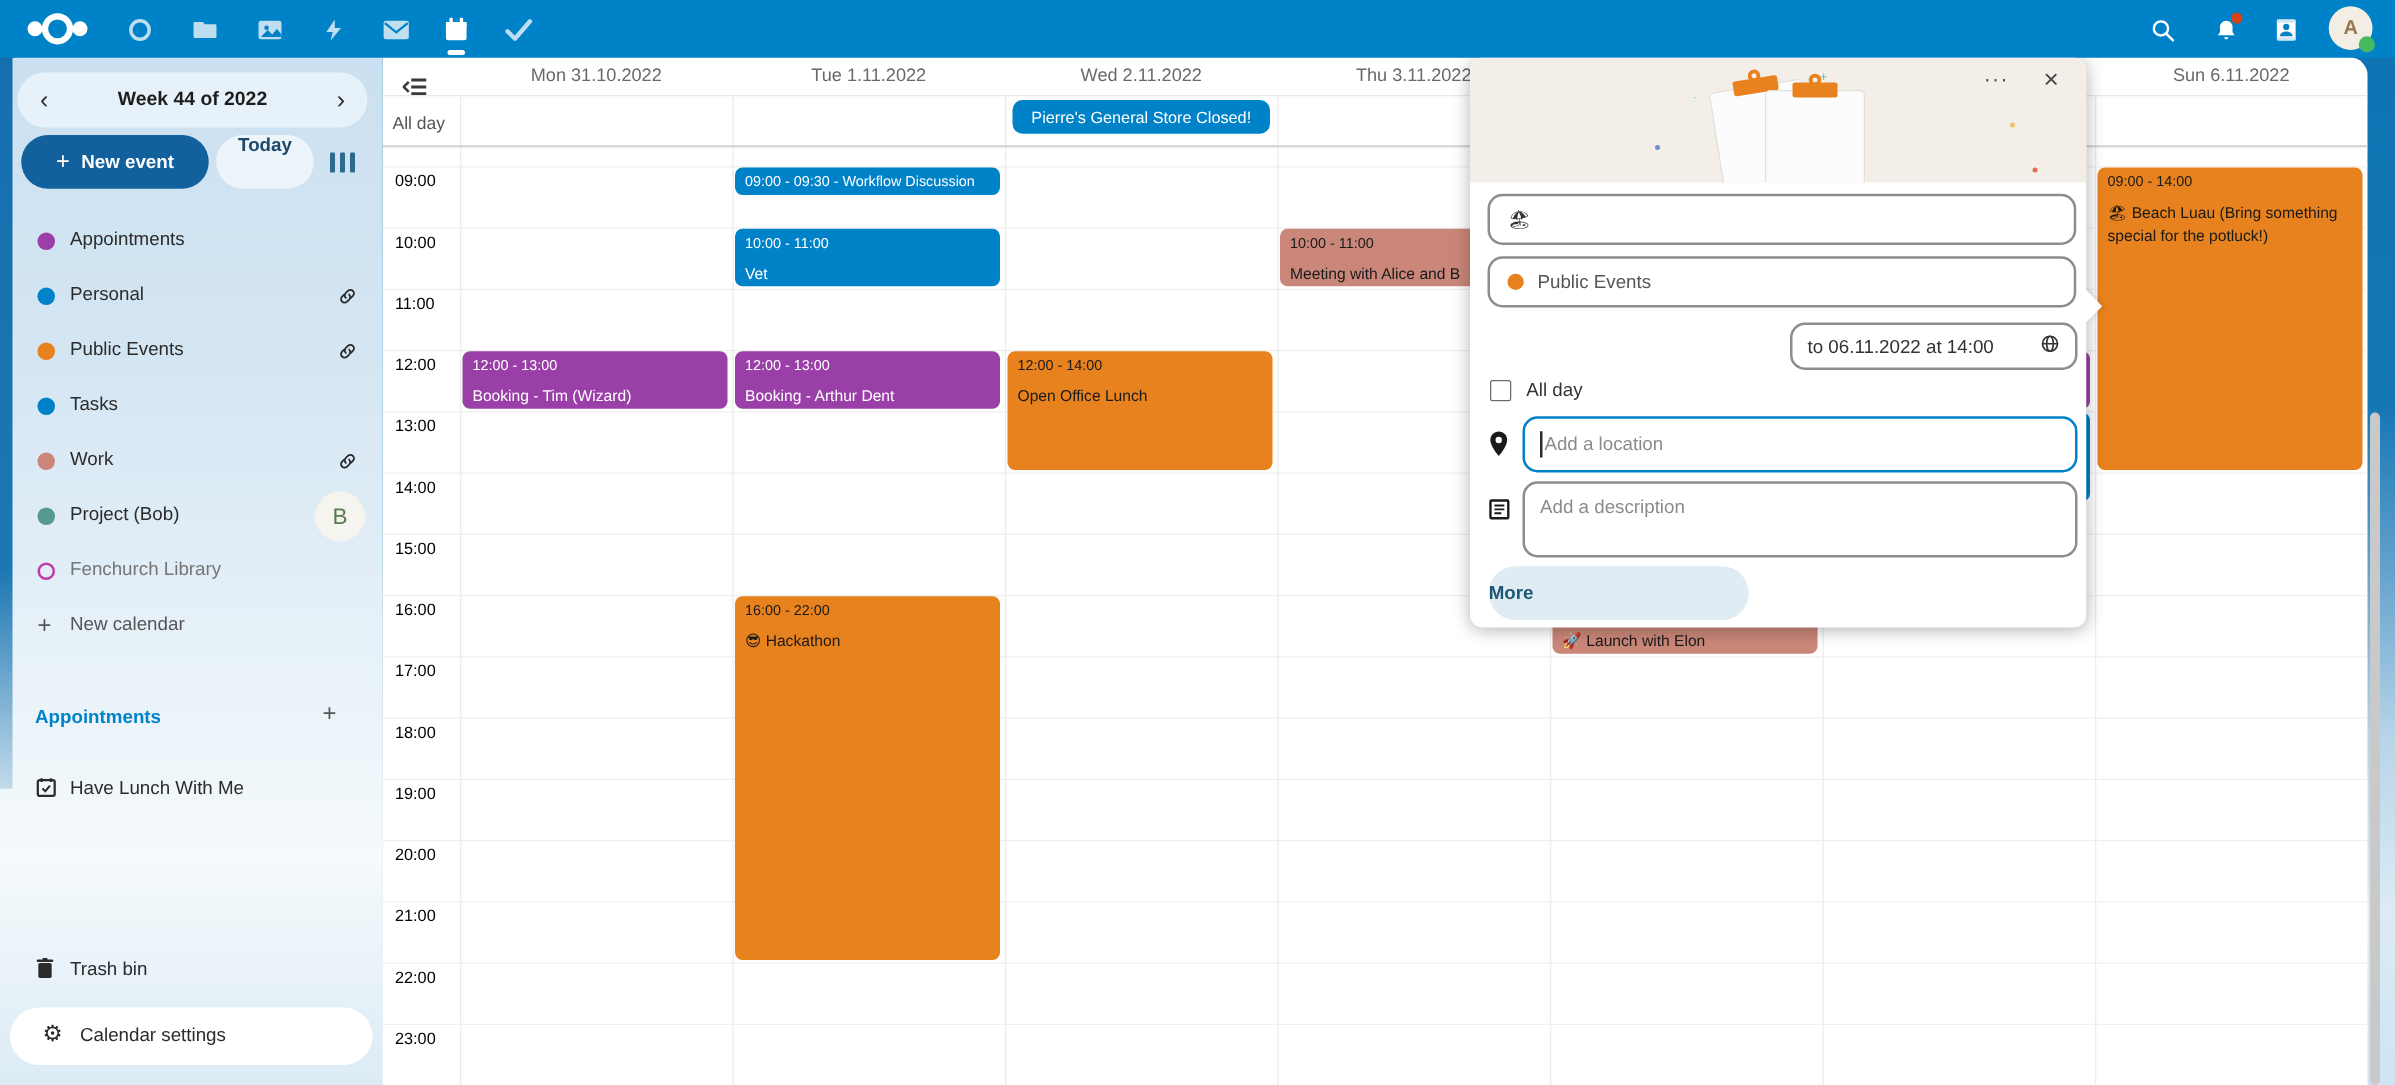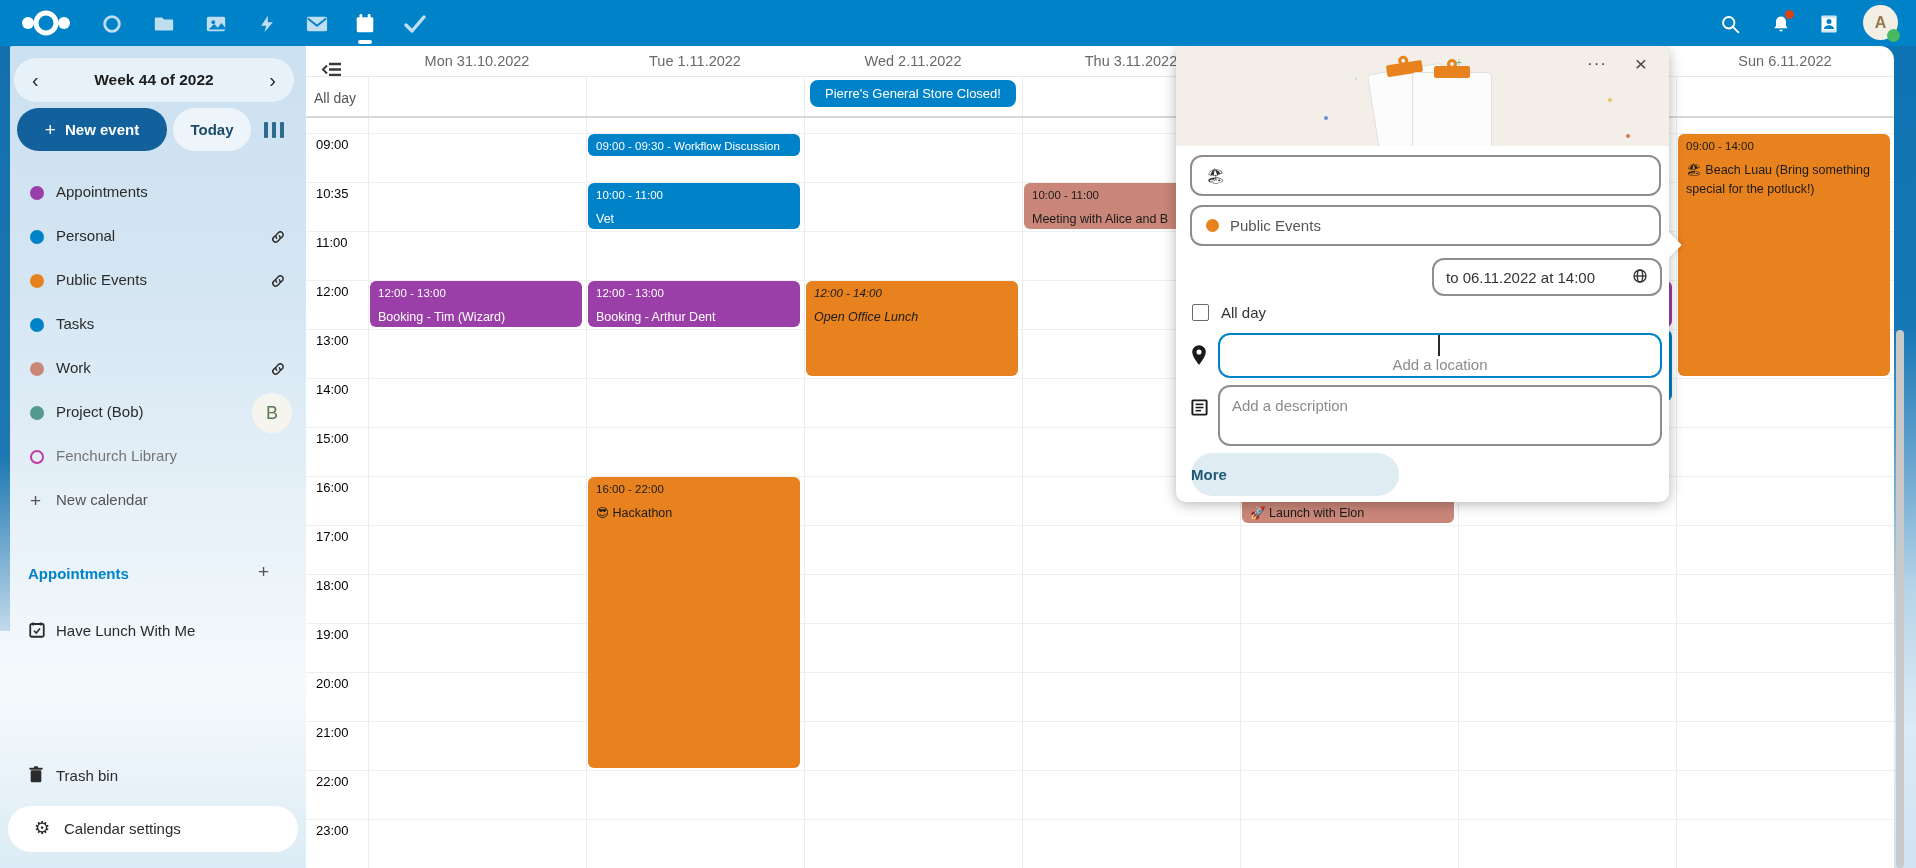--- a/index.html
+++ b/index.html
@@ -29,21 +29,21 @@
     background:linear-gradient(180deg,#cbe0f0 0%,#d5e6f3 30%,#eaf3f9 62%,#f5fafc 78%,#dcebf5 100%);
     border-top-left-radius:14px; }
   #weekpill { position:absolute; left:14px; top:12px; width:280px; height:44px; border-radius:22px;
     background:#e7f1f9; display:flex; align-items:center; justify-content:space-between; padding:0 18px; }
   #weekpill .chev { font-size:20px; color:#2b2b2b; line-height:1; cursor:default; }
   #weekpill .wk { font-weight:bold; font-size:15.5px; color:#1d1d1d; }
   #btn-new-event { position:absolute; left:17px; top:62px; width:150px; height:43px; border-radius:22px;
     background:#12619c; color:#fff; font-weight:bold; font-size:15px; display:flex; align-items:center; justify-content:center; gap:9px; }
   #btn-new-event .plus { font-size:19px; font-weight:normal; }
   #btn-today { position:absolute; left:173px; top:62px; width:78px; height:43px; border-radius:22px;
-    background:#edf4fa; color:#1d4a68; font-weight:bold; font-size:15px; display:flex; align-items:center; justify-content:center; }
+    background:#edf4fa; color:#1d4a68; font-weight:bold; font-size:15px; display:flex; align-items:flex-start; justify-content:center; }
   #view-switch { position:absolute; left:261px; top:74px; width:26px; height:20px; display:flex; gap:4px; align-items:center; justify-content:center; }
   #view-switch i { display:block; width:4px; height:16px; background:#2e6a8e; border-radius:1px; }
   .cal-row { position:absolute; left:0; width:306px; height:44px; }
   .cal-dot { position:absolute; left:30px; top:15px; width:14px; height:14px; border-radius:50%; }
   .cal-dot.outline { background:transparent !important; border:2px solid; }
   .cal-label { position:absolute; left:56px; top:12px; font-size:15px; color:#2b2b2b; }
   .cal-label.dim { color:#757575; }
   .cal-extra { position:absolute; left:270px; top:14px; }
   .cal-badge { position:absolute; left:252px; top:2px; width:40px; height:40px; border-radius:50%;
     background:#f6f4ee; display:flex; align-items:center; justify-content:center;
@@ -99,21 +99,21 @@
   .fld { position:absolute; border:2px solid #8d8d8d; border-radius:12px; background:#fff;
     display:flex; align-items:center; font-size:15px; color:#333; }
   #pp-title { left:14px; top:109px; width:471px; height:41px; padding:0 14px; gap:10px; }
   #pp-title .tt { font-size:18.5px; color:#1f1f1f; white-space:nowrap; overflow:hidden; }
   #pp-cat { left:14px; top:159px; width:471px; height:41px; padding:0 14px; gap:11px; color:#555; }
   #pp-cat .dot { width:13px; height:13px; border-radius:50%; }
   #pp-from { left:14px; top:212px; width:230px; height:38px; padding:0 12px; justify-content:space-between; }
   #pp-to { left:256px; top:212px; width:230px; height:38px; padding:0 12px; justify-content:space-between; }
   #pp-allday { position:absolute; left:16px; top:258px; display:flex; align-items:center; gap:12px; font-size:15px; color:#333; }
   #pp-allday .box { width:17px; height:17px; border:1.5px solid #6b6b6b; border-radius:2px; background:#fff; }
-  #pp-loc { left:42px; top:287px; width:444px; height:45px; padding:0 12px; border-color:#0082c9; color:#8b8b8b;flex-direction:column; }
+  #pp-loc { left:42px; top:287px; width:444px; height:45px; padding:0 12px; border-color:#0082c9; color:#8b8b8b; }
   #pp-loc .caret { width:1.5px; height:21px; background:#2b2b2b; margin-right:2px; }
   #pp-desc { left:42px; top:339px; width:444px; height:61px; padding:10px 12px; align-items:flex-start; color:#8b8b8b; }
   .pp-sideic { position:absolute; }
   #pp-more { position:absolute; left:15px; top:407px; width:208px; height:43px; border-radius:22px;
     background:#e0ecf4; color:#1f5876; font-weight:bold; font-size:15px; display:flex; align-items:center; }
   #pp-update { position:absolute; left:239px; top:407px; width:247px; height:43px; border-radius:22px;
     background:#12619c; color:#fff; font-weight:bold; font-size:15px; display:flex; align-items:center; justify-content:center; }
 </style>
 </head>
 <body>
@@ -337,21 +337,21 @@
       <div class="hline" style="top: 479px;"></div>
       <div class="hline" style="top: 528px;"></div>
       <div class="hline" style="top: 577px;"></div>
       <div class="hline" style="top: 626px;"></div>
       <div class="hline" style="top: 675px;"></div>
       <div class="hline" style="top: 724px;"></div>
       <div class="hline" style="top: 773px;"></div>
     </div>
   <div id="time-gutter">
       <div class="time-label" style="top: 91px;">09:00</div>
-      <div class="time-label" style="top: 140px;">10:35</div>
+      <div class="time-label" style="top: 140px;">10:00</div>
       <div class="time-label" style="top: 189px;">11:00</div>
       <div class="time-label" style="top: 238px;">12:00</div>
       <div class="time-label" style="top: 287px;">13:00</div>
       <div class="time-label" style="top: 336px;">14:00</div>
       <div class="time-label" style="top: 385px;">15:00</div>
       <div class="time-label" style="top: 434px;">16:00</div>
       <div class="time-label" style="top: 483px;">17:00</div>
       <div class="time-label" style="top: 532px;">18:00</div>
       <div class="time-label" style="top: 581px;">19:00</div>
       <div class="time-label" style="top: 630px;">20:00</div>
@@ -373,21 +373,21 @@
         <div class="n">Meeting with Alice and B</div>
       </div>
       <div class="event light" style="left: 64px; width: 212px; top: 235px; height: 46px; background: rgb(155, 63, 168);">
         <div class="t">12:00 - 13:00</div>
         <div class="n">Booking - Tim (Wizard)</div>
       </div>
       <div class="event light" style="left: 282px; width: 212px; top: 235px; height: 46px; background: rgb(155, 63, 168);">
         <div class="t">12:00 - 13:00</div>
         <div class="n">Booking - Arthur Dent</div>
       </div>
-      <div class="event dark" style="left: 500px; width: 212px; top: 235px; height: 95px; background: rgb(232, 130, 30); font-style: italic;">
+      <div class="event dark" style="left: 500px; width: 212px; top: 235px; height: 95px; background: rgb(232, 130, 30);">
         <div class="t">12:00 - 14:00</div>
         <div class="n">Open Office Lunch</div>
       </div>
       <div class="event dark" style="left: 282px; width: 212px; top: 431px; height: 291px; background: rgb(232, 130, 30);">
         <div class="t">16:00 - 22:00</div>
         <div class="n">😎 Hackathon</div>
       </div>
       <div class="event dark" style="left: 936px; width: 212px; top: 431px; height: 46px; background: rgb(202, 135, 121);">
         <div class="t">16:00 - 17:00</div>
         <div class="n">🚀 Launch with Elon</div>

